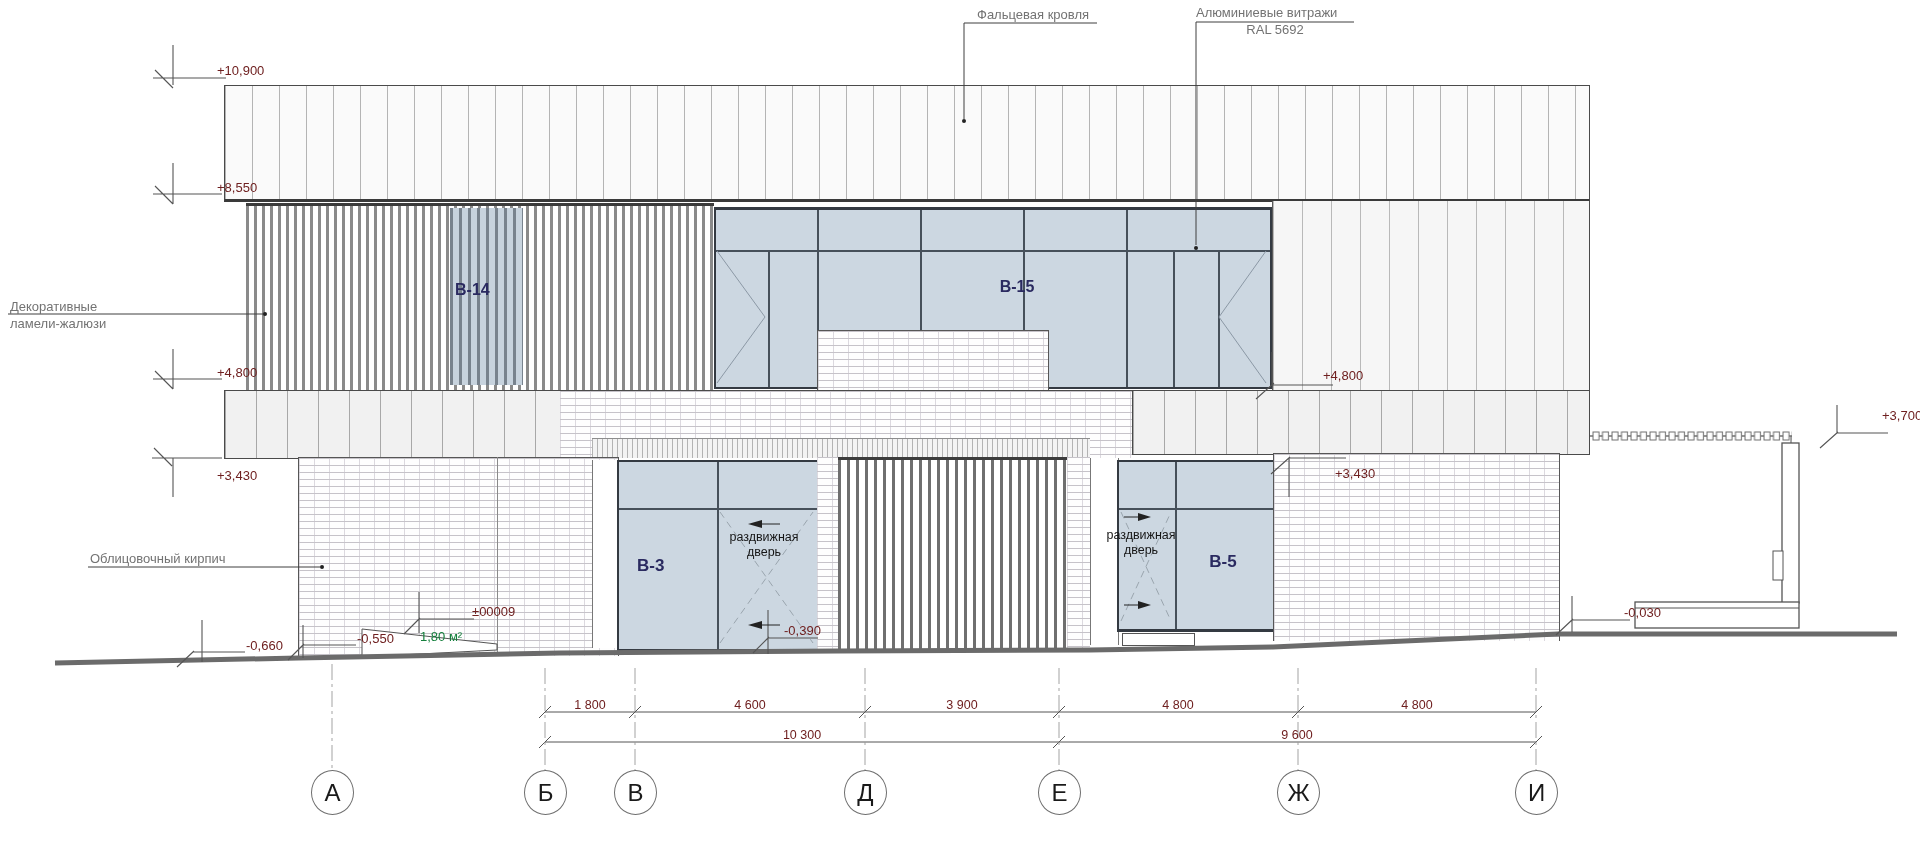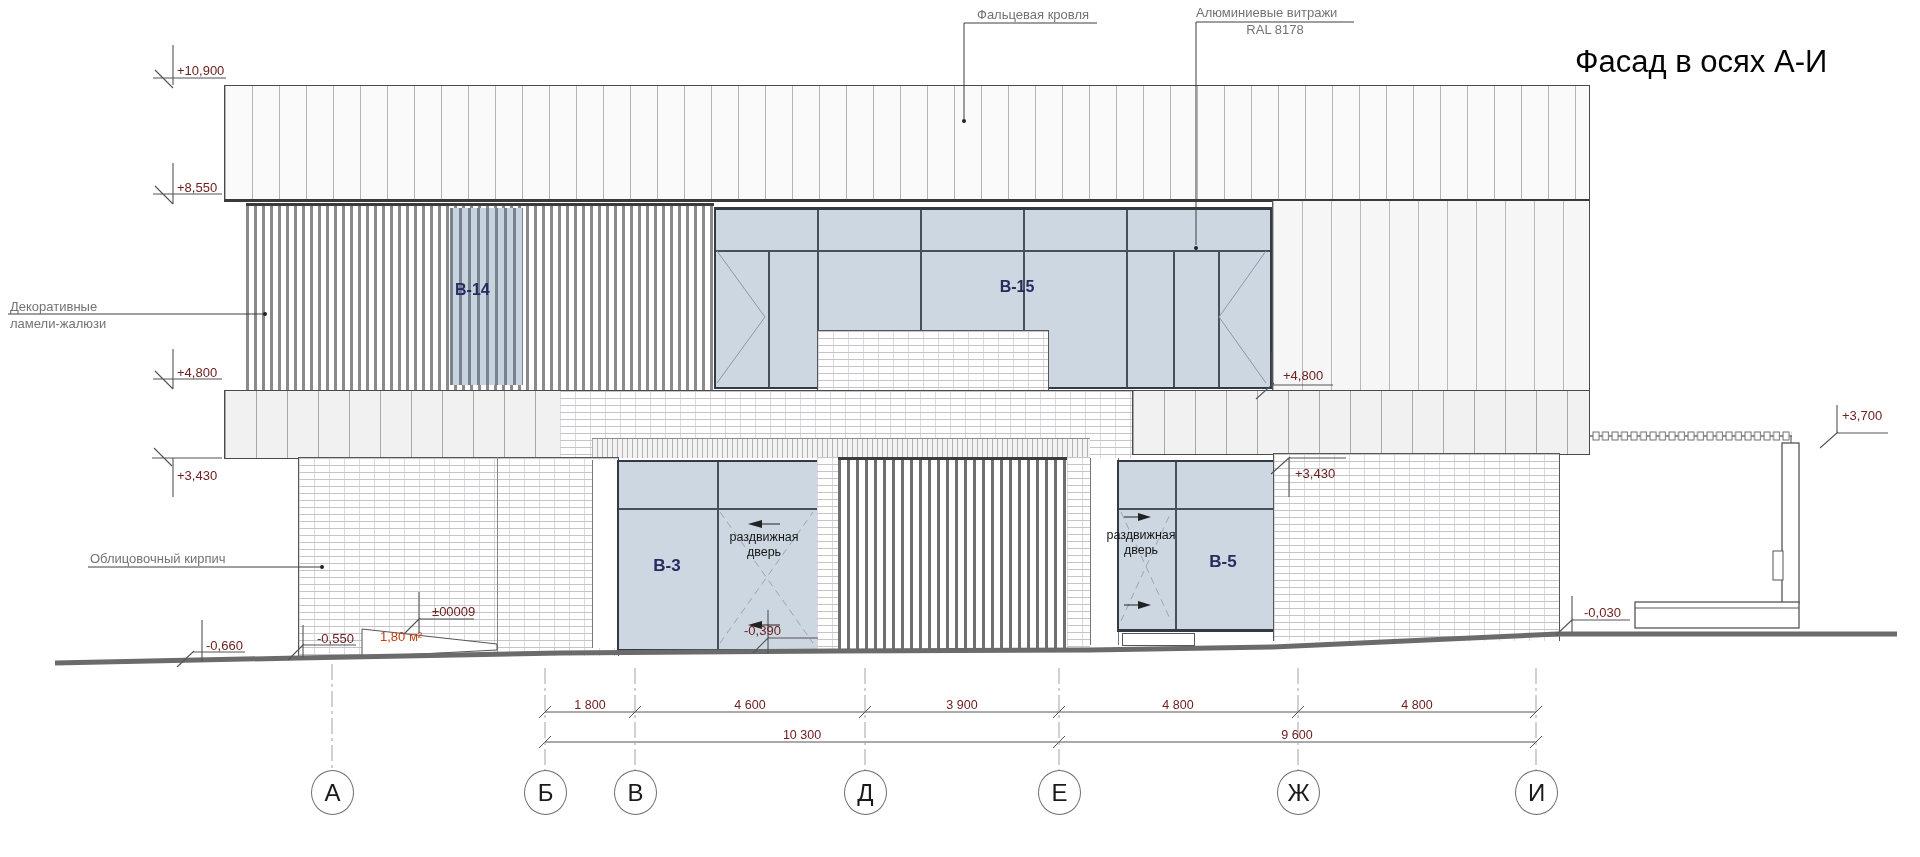--- a/index.html
+++ b/index.html
@@ -29,21 +29,21 @@
   .screen{background:repeating-linear-gradient(90deg,#6f6f6f 0 3px,#ffffff 3px 9px);
     border-top:3px solid #3c3c3c;}
   .glass{background-color:#ccd7e1;border:2px solid #343a42;}
   .glass-overlay{background:repeating-linear-gradient(90deg,#78838e 0 3px,transparent 3px 9px),#c7d3de;}
   .vmull{position:absolute;top:0;bottom:0;width:2px;background:#46505a;}
   .hmull{position:absolute;left:0;right:0;height:2px;background:#46505a;}
   .white-reveal{background:#fff;border-left:1px solid #777;border-right:1px solid #777;}
 
   
   .title{font-size:31px;color:#050505;white-space:nowrap;}
-  .lvl{font-size:13px;color:#6f2020;white-space:nowrap;}
+  .lvl{font-size:13px;color:#6f2020;white-space:nowrap;margin-left:40px;}
   .dim{font-size:12.5px;color:#6f2020;white-space:nowrap;transform:translateX(-50%);}
   .callout{font-size:13px;color:#737373;white-space:nowrap;line-height:15px;}
   .wtag{font-weight:bold;color:#2a2a60;white-space:nowrap;}
   .wtag-lg{font-size:17px;}
   .wtag-md{font-size:16px;}
   .note{font-size:12.5px;color:#161616;text-align:center;line-height:15px;}
   .bubble{width:41px;height:43px;border:1px solid #6e6e6e;border-radius:50%;background:#fff;
     font-size:24px;color:#1a1a1a;display:flex;align-items:center;justify-content:center;}
   svg{position:absolute;left:0;top:0;}
 </style>
@@ -79,21 +79,21 @@
   <div class="abs seam-band" style="left:1132px;top:390px;width:456px;height:63px;"></div>
 
   <div class="abs brick brick-bd" style="left:298px;top:457px;width:319px;height:198px;border-bottom:none;"></div>
   <div class="abs" style="left:497px;top:457px;width:1px;height:195px;background:#8a8a8a;"></div>
   <div class="abs white-reveal" style="left:592px;top:460px;width:25px;height:188px;"></div>
 
   <div class="abs glass" style="left:617px;top:460px;width:200px;height:187px;border-bottom-width:3px;">
     <div class="hmull" style="top:46px;"></div>
     <div class="vmull" style="left:98px;"></div>
   </div>
-  <div class="abs wtag wtag-lg" style="left:637px;top:556px;width:60px;text-align:center;">В-3</div>
+  <div class="abs wtag wtag-lg" style="left:637px;top:556px;width:60px;text-align:left;">В-3</div>
 
   <div class="abs brick" style="left:817px;top:457px;width:21px;height:193px;"></div>
 
   <div class="abs screen" style="left:838px;top:457px;width:229px;height:191px;"></div>
 
   <div class="abs brick" style="left:1067px;top:457px;width:23px;height:192px;"></div>
   <div class="abs white-reveal" style="left:1090px;top:458px;width:27px;height:187px;"></div>
 
   <div class="abs glass" style="left:1117px;top:460px;width:155px;height:167px;border-bottom-width:3px;">
     <div class="hmull" style="top:46px;"></div>
@@ -180,25 +180,24 @@
       <line x1="332" y1="664" x2="332" y2="770"></line>
       <line x1="545" y1="668" x2="545" y2="770"></line>
       <line x1="635" y1="668" x2="635" y2="770"></line>
       <line x1="865" y1="668" x2="865" y2="770"></line>
       <line x1="1059" y1="668" x2="1059" y2="770"></line>
       <line x1="1298" y1="668" x2="1298" y2="770"></line>
       <line x1="1536" y1="668" x2="1536" y2="770"></line>
     </g>
   </svg>
 
-  <div class="abs title" style="left:1575px;top:44px;">Фасад в осях А-И</div>
 
   <div class="abs callout" style="left:977px;top:7px;">Фальцевая кровля</div>
   <div class="abs callout" style="left:1196px;top:5px;">Алюминиевые витражи</div>
-  <div class="abs callout" style="left:1196px;top:22px;width:158px;text-align:center;">RAL 8178</div>
+  <div class="abs callout" style="left:1196px;top:22px;width:158px;text-align:center;">RAL 5692</div>
   <div class="abs callout" style="left:10px;top:299px;">Декоративные</div>
   <div class="abs callout" style="left:10px;top:316px;">ламели-жалюзи</div>
   <div class="abs callout" style="left:90px;top:551px;">Облицовочный кирпич</div>
 
   <div class="abs note" style="left:700px;top:530px;width:128px;">
     <div>раздвижная</div>
     <div>дверь</div>
   </div>
   <div class="abs note" style="left:1089px;top:528px;width:104px;">
     <div>раздвижная</div>
@@ -210,21 +209,21 @@
   <div class="abs lvl" style="left:177px;top:365px;">+4,800</div>
   <div class="abs lvl" style="left:177px;top:468px;">+3,430</div>
   <div class="abs lvl" style="left:1283px;top:368px;">+4,800</div>
   <div class="abs lvl" style="left:1295px;top:466px;">+3,430</div>
   <div class="abs lvl" style="left:1842px;top:408px;">+3,700</div>
   <div class="abs lvl" style="left:1584px;top:605px;">-0,030</div>
   <div class="abs lvl" style="left:206px;top:638px;">-0,660</div>
   <div class="abs lvl" style="left:317px;top:631px;">-0,550</div>
   <div class="abs lvl" style="left:432px;top:604px;">±00009</div>
   <div class="abs lvl" style="left:744px;top:623px;">-0,390</div>
-  <div class="abs lvl" style="left:380px;top:629px;color:#c2410c;">1,80 м²</div>
+  <div class="abs lvl" style="left:380px;top:629px;color:#15803d;">1,80 м²</div>
 
   <div class="abs dim" style="left:590px;top:698px;">1 800</div>
   <div class="abs dim" style="left:750px;top:698px;">4 600</div>
   <div class="abs dim" style="left:962px;top:698px;">3 900</div>
   <div class="abs dim" style="left:1178px;top:698px;">4 800</div>
   <div class="abs dim" style="left:1417px;top:698px;">4 800</div>
   <div class="abs dim" style="left:802px;top:728px;">10 300</div>
   <div class="abs dim" style="left:1297px;top:728px;">9 600</div>
 
   <div class="abs bubble" style="left:311px;top:770px;">А</div>

